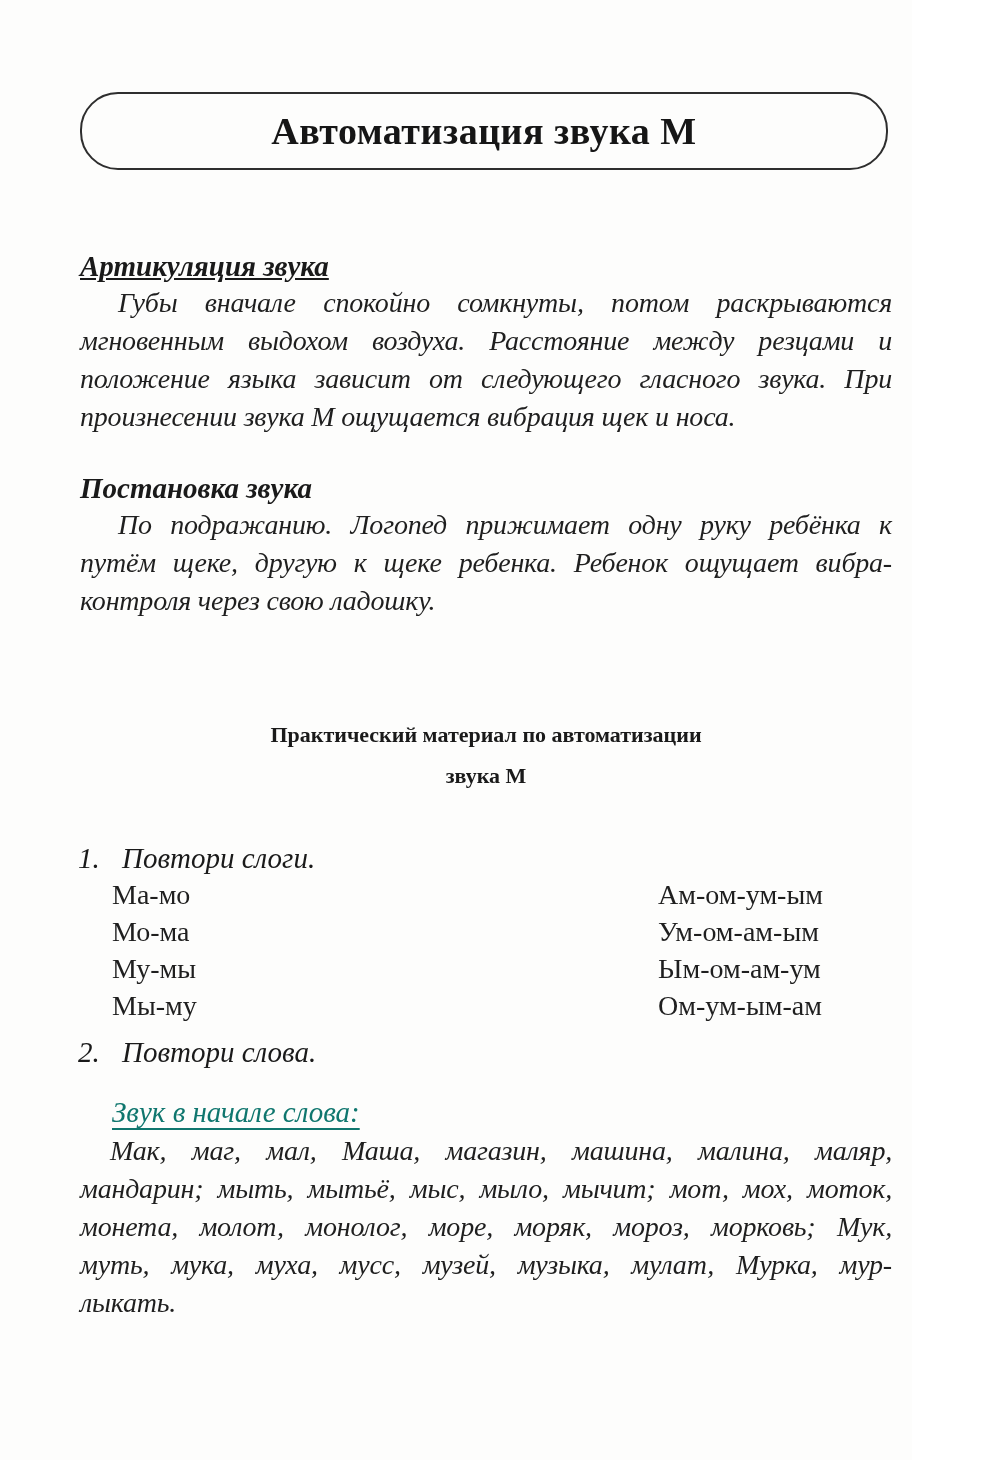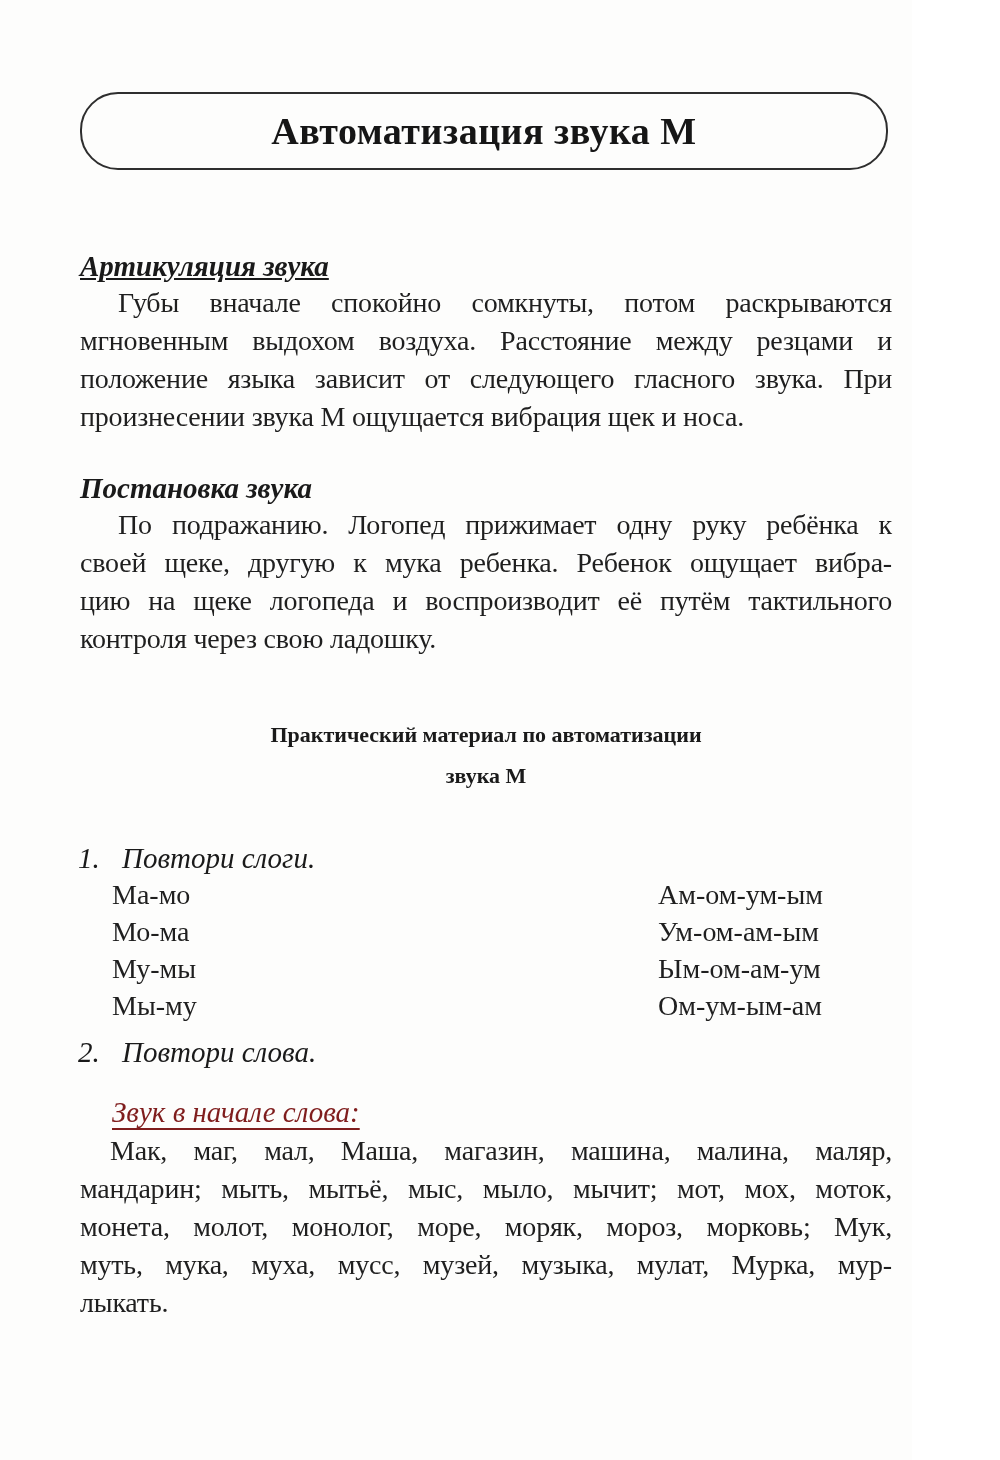--- a/index.html
+++ b/index.html
@@ -31,21 +31,21 @@
     white-space:nowrap;
   }
   #h-artic { top:250px;text-decoration:underline; }
   #h-post  { top:472px; }
 
   
   .para { position:absolute; left:80px; width:812px; font-size:28px; line-height:38px; }
   #para-artic { top:284px; }
   #para-post  { top:506px; }
   #para-words { top:1132px; }
-  .jline { text-align:justify; text-align-last:justify; letter-spacing:-0.2px; }
+  .jline { text-align:justify; text-align-last:justify; letter-spacing:-0.2px;font-style:italic; }
   .jline.last { text-align-last:left; }
   .jline.indent { padding-left:38px; }
   .jline.indent-sm { padding-left:30px; }
 
   
   .practical {
     position:absolute; left:80px; top:714px; width:812px;
     text-align:center; font-weight:bold; font-size:22px; line-height:41px;
     color:#1a1a1a;
   }
@@ -58,21 +58,21 @@
 
   
   .syl-col { position:absolute; top:876px; font-size:28px; line-height:37px; white-space:nowrap; }
   #syl-c1 { left:112px; }
   #syl-c2 { left:378px; }
   #syl-c3 { left:658px; }
 
   
   .sub-head {
     position:absolute; left:112px; top:1096px;
-    font-size:29px; font-style:italic; color:#7f1d1d;
+    font-size:29px; font-style:italic; color:#0f766e;
     text-decoration:underline;
     text-underline-offset:6px;
     text-decoration-thickness:1.5px;
     white-space:nowrap;
   }
 </style>
 </head>
 <body>
 
 <div class="page">
@@ -87,22 +87,21 @@
     <div class="jline indent">Губы вначале спокойно сомкнуты, потом раскрываются</div>
     <div class="jline">мгновенным выдохом воздуха. Расстояние между резцами и</div>
     <div class="jline">положение языка зависит от следующего гласного звука. При</div>
     <div class="jline last">произнесении звука М ощущается вибрация щек и носа.</div>
   </div>
 
   <div class="h-italic" id="h-post">Постановка звука</div>
 
   <div class="para" id="para-post">
     <div class="jline indent">По подражанию. Логопед прижимает одну руку ребёнка к</div>
-    <div class="jline">своей щеке, другую к мука ребенка. Ребенок ощущает вибра-</div>
-    <div class="jline">цию на щеке логопеда и воспроизводит её путём тактильного</div>
+    <div class="jline">путём щеке, другую к щеке ребенка. Ребенок ощущает вибра-</div>
     <div class="jline last">контроля через свою ладошку.</div>
   </div>
 
   <div class="practical">
     <div>Практический материал по автоматизации</div>
     <div>звука М</div>
   </div>
 
   <div class="ex-head" id="ex1-head">
     <span class="ex-num">1.</span><span>Повтори слоги.</span>

